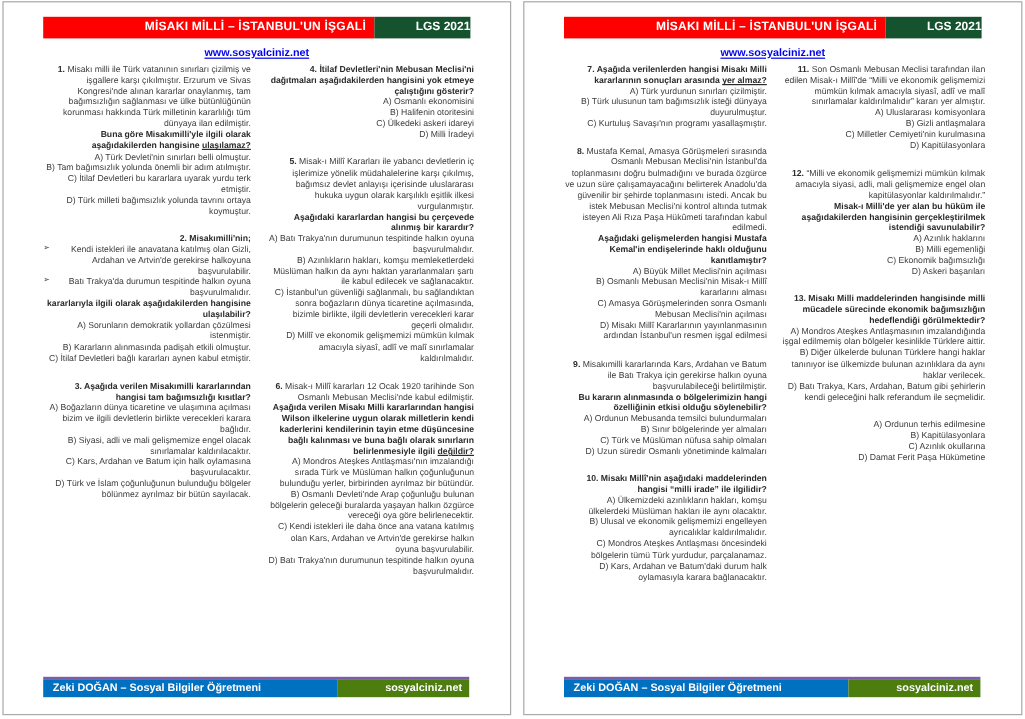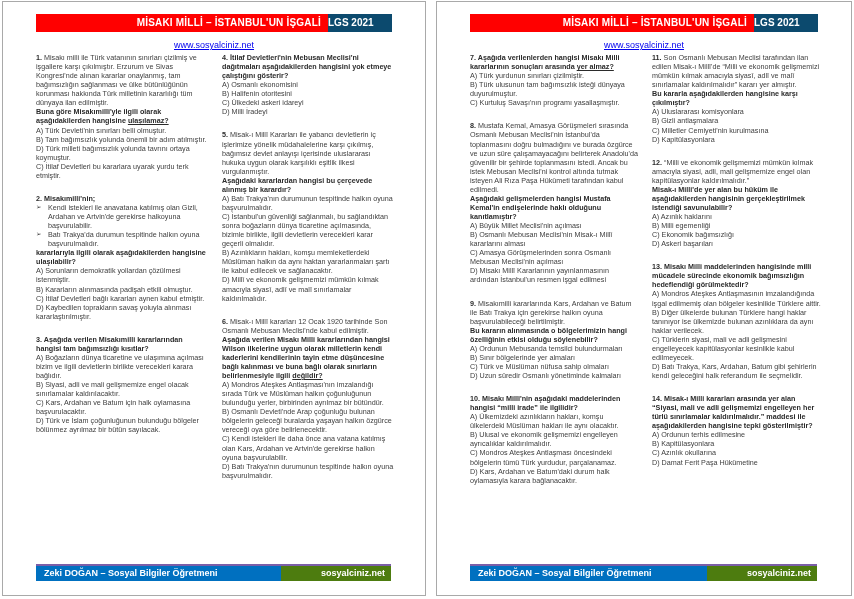--- a/index.html
+++ b/index.html
@@ -5,29 +5,29 @@
   html,body{margin:0;padding:0;background:#ffffff;}
   #canvas{position:relative;width:854px;height:599px;overflow:hidden;background:#ffffff;
           font-family:"Liberation Sans","DejaVu Sans",sans-serif;}
   .page{position:absolute;top:1px;height:595px;background:#ffffff;border:1px solid #a9a9a9;box-sizing:border-box;overflow:hidden;}
   #page-1{left:2px;width:424px;}
   #page-2{left:436px;width:416px;}
 
   .banner{display:flex;margin:12px 33px 0 33px;height:18px;}
   .banner-title{flex:1;background:#ff0000;color:#ffffff;font-weight:bold;font-size:10px;
                 line-height:18px;text-align:right;padding-right:7px;letter-spacing:.2px;}
-  .banner-badge{width:64px;background:#0c4a6e;color:#ffffff;font-weight:bold;font-size:10px;
-                line-height:18px;text-align:left;}
+  .banner-badge{width:80px;background:#14532d;color:#ffffff;font-weight:bold;font-size:10px;
+                line-height:18px;text-align:right;}
   .site-link-row{text-align:center;margin-top:2px;height:12px;}
-  .site-link{color:#0000ee;font-weight:normal;font-size:9px;text-decoration:underline;cursor:pointer;}
+  .site-link{color:#0000ee;font-weight:bold;font-size:9px;text-decoration:underline;cursor:pointer;}
 
   .cols{display:flex;gap:13px;margin:7px 30px 0 33px;height:500px;overflow:hidden;}
   .col{flex:1;min-width:0;font-size:7.2px;line-height:1.26;color:#3d3d3d;}
 
-  .q{margin-bottom:14px;}
+  .q{margin-bottom:14px;text-align:right;}
   .q .p{margin:0;}
   .q .opt{margin:0;}
   .q .bullet{position:relative;padding-left:12px;margin:0;}
   .q .bullet .marker{position:absolute;left:0;top:0;font-size:6.5px;color:#3d3d3d;}
   .q b{color:#2b2b2b;}
   .q .u{text-decoration:underline;}
 
   .footer{position:absolute;bottom:14px;left:33px;right:34px;height:15px;display:flex;
           border-top:2px solid #7b5ea7;}
   .footer-author{flex:1;background:#0070c0;color:#ffffff;font-weight:bold;font-size:9px;
@@ -48,32 +48,31 @@
     <div class="site-link-row">
       <span class="site-link">www.sosyalciniz.net</span>
     </div>
     <div class="cols">
       <div class="col">
           <div class="q">
             <div class="p"><b>1. </b><span>Misakı milli ile Türk vatanının sınırları çizilmiş ve işgallere karşı çıkılmıştır. Erzurum ve Sivas Kongresi'nde alınan kararlar onaylanmış, tam bağımsızlığın sağlanması ve ülke bütünlüğünün korunması hakkında Türk milletinin kararlılığı tüm dünyaya ilan edilmiştir.</span></div>
             <div class="p"><b>Buna göre Misakımilli'yle ilgili olarak aşağıdakilerden hangisine </b><b class="u">ulaşılamaz?</b></div>
             <div class="opt"><span>A) Türk Devleti'nin sınırları belli olmuştur.</span></div>
             <div class="opt"><span>B) Tam bağımsızlık yolunda önemli bir adım atılmıştır.</span></div>
+            <div class="opt"><span>C) İtilaf Devletleri bu kararlara uyarak yurdu terk etmiştir.</span></div>
             <div class="opt"><span>D) Türk milleti bağımsızlık yolunda tavrını ortaya koymuştur.</span></div>
-            <div class="opt"><span>C) İtilaf Devletleri bu kararlara uyarak yurdu terk etmiştir.</span></div>
           </div>
           <div class="q">
             <div class="p"><b>2. Misakımilli'nin;</b></div>
             <div class="bullet"><span class="marker">➢</span><span>Kendi istekleri ile anavatana katılmış olan Gizli, Ardahan ve Artvin'de gerekirse halkoyuna başvurulabilir.</span></div>
             <div class="bullet"><span class="marker">➢</span><span>Batı Trakya'da durumun tespitinde halkın oyuna başvurulmalıdır.</span></div>
             <div class="p"><b>kararlarıyla ilgili olarak aşağıdakilerden hangisine ulaşılabilir?</b></div>
             <div class="opt"><span>A) Sorunların demokratik yollardan çözülmesi istenmiştir.</span></div>
             <div class="opt"><span>B) Kararların alınmasında padişah etkili olmuştur.</span></div>
             <div class="opt"><span>C) İtilaf Devletleri bağlı kararları aynen kabul etmiştir.</span></div>
-            <div class="opt"><span>D) Kaybedilen toprakların savaş yoluyla alınması kararlaştırılmıştır.</span></div>
           </div>
           <div class="q">
             <div class="p"><b>3. Aşağıda verilen Misakımilli kararlarından hangisi tam bağımsızlığı kısıtlar?</b></div>
             <div class="opt"><span>A) Boğazların dünya ticaretine ve ulaşımına açılması bizim ve ilgili devletlerin birlikte verecekleri karara bağlıdır.</span></div>
             <div class="opt"><span>B) Siyasi, adli ve mali gelişmemize engel olacak sınırlamalar kaldırılacaktır.</span></div>
             <div class="opt"><span>C) Kars, Ardahan ve Batum için halk oylamasına başvurulacaktır.</span></div>
             <div class="opt"><span>D) Türk ve İslam çoğunluğunun bulunduğu bölgeler bölünmez ayrılmaz bir bütün sayılacak.</span></div>
           </div>
         </div>
       <div class="col">
@@ -81,22 +80,22 @@
             <div class="p"><b>4. İtilaf Devletleri'nin Mebusan Meclisi'ni dağıtmaları aşağıdakilerden hangisini yok etmeye çalıştığını gösterir?</b></div>
             <div class="opt"><span>A) Osmanlı ekonomisini</span></div>
             <div class="opt"><span>B) Halifenin otoritesini</span></div>
             <div class="opt"><span>C) Ülkedeki askeri idareyi</span></div>
             <div class="opt"><span>D) Milli İradeyi</span></div>
           </div>
           <div class="q">
             <div class="p"><b>5. </b><span>Misak-ı Millî Kararları ile yabancı devletlerin iç işlerimize yönelik müdahalelerine karşı çıkılmış, bağımsız devlet anlayışı içerisinde uluslararası hukuka uygun olarak karşılıklı eşitlik ilkesi vurgulanmıştır.</span></div>
             <div class="p"><b>Aşağıdaki kararlardan hangisi bu çerçevede alınmış bir karardır?</b></div>
             <div class="opt"><span>A) Batı Trakya'nın durumunun tespitinde halkın oyuna başvurulmalıdır.</span></div>
+            <div class="opt"><span>B) Azınlıkların hakları, komşu memleketlerdeki Müslüman halkın da aynı haktan yararlanmaları şartı ile kabul edilecek ve sağlanacaktır.</span></div>
             <div class="opt"><span>C) İstanbul'un güvenliği sağlanmalı, bu sağlandıktan sonra boğazların dünya ticaretine açılmasında, bizimle birlikte, ilgili devletlerin verecekleri karar geçerli olmalıdır.</span></div>
-            <div class="opt"><span>B) Azınlıkların hakları, komşu memleketlerdeki Müslüman halkın da aynı haktan yararlanmaları şartı ile kabul edilecek ve sağlanacaktır.</span></div>
             <div class="opt"><span>D) Millî ve ekonomik gelişmemizi mümkün kılmak amacıyla siyasî, adlî ve malî sınırlamalar kaldırılmalıdır.</span></div>
           </div>
           <div class="q">
             <div class="p"><b>6. </b><span>Misak-ı Millî kararları 12 Ocak 1920 tarihinde Son Osmanlı Mebusan Meclisi'nde kabul edilmiştir.</span></div>
             <div class="p"><b>Aşağıda verilen Misakı Milli kararlarından hangisi Wilson ilkelerine uygun olarak milletlerin kendi kaderlerini kendilerinin tayin etme düşüncesine bağlı kalınması ve buna bağlı olarak sınırların belirlenmesiyle ilgili </b><b class="u">değildir?</b></div>
             <div class="opt"><span>A) Mondros Ateşkes Antlaşması'nın imzalandığı sırada Türk ve Müslüman halkın çoğunluğunun bulunduğu yerler, birbirinden ayrılmaz bir bütündür.</span></div>
             <div class="opt"><span>B) Osmanlı Devleti'nde Arap çoğunluğu bulunan bölgelerin geleceği buralarda yaşayan halkın özgürce vereceği oya göre belirlenecektir.</span></div>
             <div class="opt"><span>C) Kendi istekleri ile daha önce ana vatana katılmış olan Kars, Ardahan ve Artvin'de gerekirse halkın oyuna başvurulabilir.</span></div>
             <div class="opt"><span>D) Batı Trakya'nın durumunun tespitinde halkın oyuna başvurulmalıdır.</span></div>
           </div>
@@ -144,43 +143,40 @@
             <div class="p"><b>10. Misakı Millî'nin aşağıdaki maddelerinden hangisi “milli irade” ile ilgilidir?</b></div>
             <div class="opt"><span>A) Ülkemizdeki azınlıkların hakları, komşu ülkelerdeki Müslüman hakları ile aynı olacaktır.</span></div>
             <div class="opt"><span>B) Ulusal ve ekonomik gelişmemizi engelleyen ayrıcalıklar kaldırılmalıdır.</span></div>
             <div class="opt"><span>C) Mondros Ateşkes Antlaşması öncesindeki bölgelerin tümü Türk yurdudur, parçalanamaz.</span></div>
             <div class="opt"><span>D)  Kars, Ardahan ve Batum'daki durum halk oylamasıyla karara bağlanacaktır.</span></div>
           </div>
         </div>
       <div class="col">
           <div class="q">
             <div class="p"><b>11. </b><span>Son Osmanlı Mebusan Meclisi tarafından ilan edilen Misak-ı Millî'de “Milli ve ekonomik gelişmemizi mümkün kılmak amacıyla siyasî, adlî ve malî sınırlamalar kaldırılmalıdır” kararı yer almıştır.</span></div>
-            <div class="p"><b>Bu kararla aşağıdakilerden hangisine karşı çıkılmıştır?</b></div>
             <div class="opt"><span>A) Uluslararası komisyonlara</span></div>
             <div class="opt"><span>B) Gizli antlaşmalara</span></div>
             <div class="opt"><span>C) Milletler Cemiyeti'nin kurulmasına</span></div>
             <div class="opt"><span>D) Kapitülasyonlara</span></div>
           </div>
           <div class="q">
             <div class="p"><b>12. </b><span>“Milli ve ekonomik gelişmemizi mümkün kılmak amacıyla siyasi, adli, mali gelişmemize engel olan kapitülasyonlar kaldırılmalıdır.”</span></div>
             <div class="p"><b>Misak-ı Milli'de yer alan bu hüküm ile aşağıdakilerden hangisinin gerçekleştirilmek istendiği savunulabilir?</b></div>
             <div class="opt"><span>A) Azınlık haklarını</span></div>
             <div class="opt"><span>B) Milli egemenliği</span></div>
             <div class="opt"><span>C) Ekonomik bağımsızlığı</span></div>
             <div class="opt"><span>D) Askeri başarıları</span></div>
           </div>
           <div class="q">
             <div class="p"><b>13. Misakı Milli maddelerinden hangisinde milli mücadele sürecinde ekonomik bağımsızlığın hedeflendiği görülmektedir?</b></div>
             <div class="opt"><span>A) Mondros Ateşkes Antlaşmasının imzalandığında işgal edilmemiş olan bölgeler kesinlikle Türklere aittir.</span></div>
             <div class="opt"><span>B) Diğer ülkelerde bulunan Türklere hangi haklar tanınıyor ise ülkemizde bulunan azınlıklara da aynı haklar verilecek.</span></div>
-            <div class="opt"><span>C) Türklerin siyasi, mali ve adli gelişmesini engelleyecek kapitülasyonlar kesinlikle kabul edilmeyecek.</span></div>
             <div class="opt"><span>D) Batı Trakya, Kars, Ardahan, Batum gibi şehirlerin kendi geleceğini halk referandum ile seçmelidir.</span></div>
           </div>
           <div class="q">
-            <div class="p"><b>14. Misak-ı Milli kararları arasında yer alan “Siyasi, mali ve adli gelişmemizi engelleyen her türlü sınırlamalar kaldırılmalıdır.” maddesi ile aşağıdakilerden hangisine tepki gösterilmiştir?</b></div>
             <div class="opt"><span>A) Ordunun terhis edilmesine</span></div>
             <div class="opt"><span>B) Kapitülasyonlara</span></div>
             <div class="opt"><span>C) Azınlık okullarına</span></div>
             <div class="opt"><span>D) Damat Ferit Paşa Hükümetine</span></div>
           </div>
         </div>
     </div>
     <div class="footer">
       <div class="footer-author">Zeki DOĞAN – Sosyal Bilgiler Öğretmeni</div>
       <div class="footer-site">sosyalciniz.net</div>

